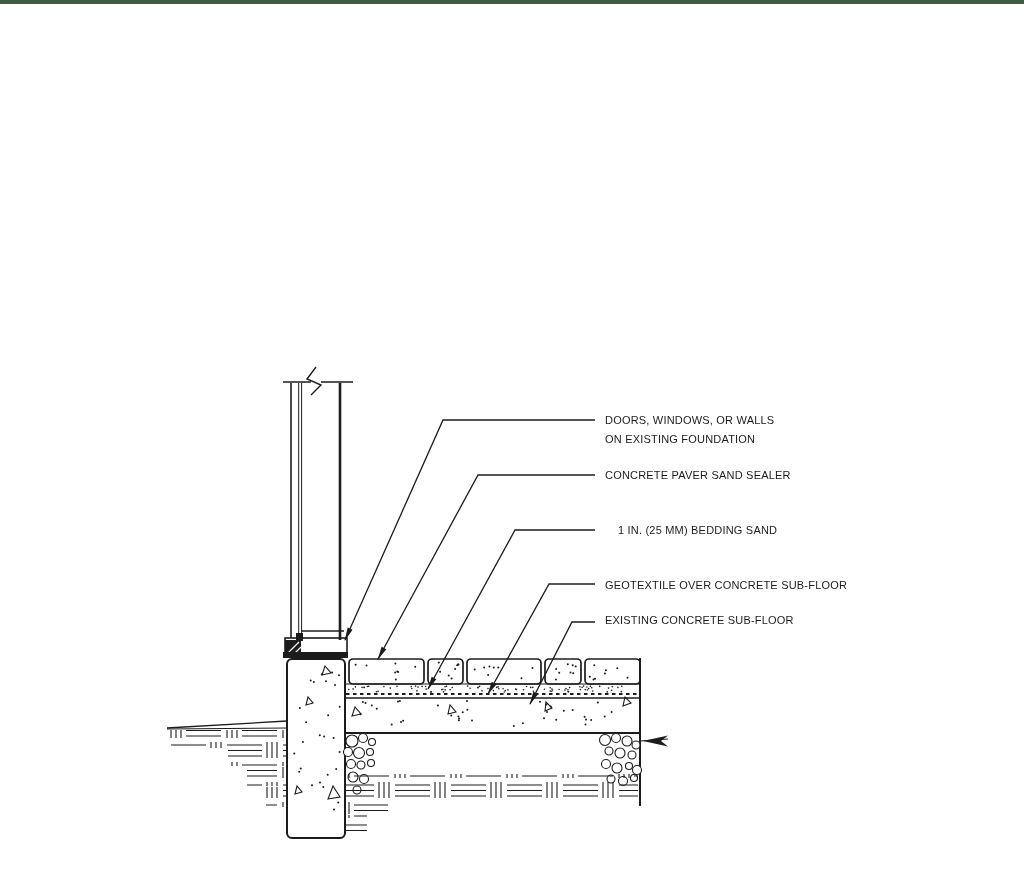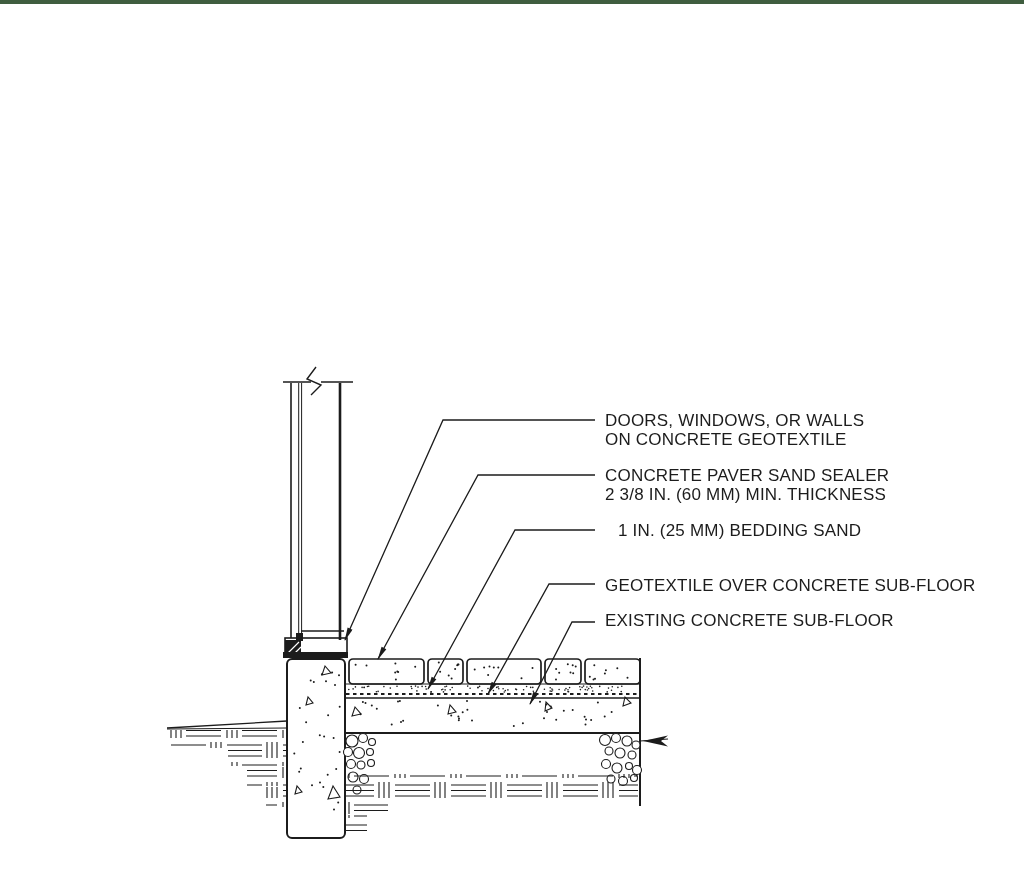--- a/index.html
+++ b/index.html
@@ -1,19 +1,19 @@
 <!DOCTYPE html>
 <html><head>
 <meta charset="utf-8">
 <style>
   html,body{margin:0;padding:0;background:#ffffff;width:1024px;height:888px;overflow:hidden;}
   #stage{position:relative;width:1024px;height:888px;background:#ffffff;font-family:"Liberation Sans",sans-serif;}
   #top-bar{position:absolute;left:0;top:0;width:1024px;height:4px;background:#3f5d3f;}
   #drawing-svg{position:absolute;left:0;top:0;}
-  .callout{position:absolute;color:#1c1c1c;font-size:17px;line-height:19px;letter-spacing:0.2px;white-space:nowrap;}
+  .callout{position:absolute;color:#1c1c1c;font-size:11px;line-height:19px;letter-spacing:0.2px;white-space:nowrap;}
 </style>
 </head>
 <body>
 
 <div id="stage">
 
   <div id="top-bar" style="background: rgb(63, 93, 63);"></div>
 
   <svg id="drawing-svg" width="1024" height="888" viewBox="0 0 1024 888">
     <defs>
@@ -329,25 +329,24 @@
         <circle cx="593.5" cy="679.6" r="1"></circle>
         <circle cx="604.9" cy="673.6" r="1"></circle>
         <circle cx="617.3" cy="668.2" r="1"></circle>
         <circle cx="605.9" cy="670.2" r="1"></circle>
         <circle cx="595.0" cy="678.7" r="1"></circle>
       </g>
   </svg>
 
   <div class="callout" style="left:605px;top:411px">
     <div>DOORS, WINDOWS, OR WALLS</div>
-    <div>ON CONCRETE GEOTEXTILE</div>
+    <div>ON EXISTING FOUNDATION</div>
   </div>
   <div class="callout" style="left:605px;top:466px">
     <div>CONCRETE PAVER SAND SEALER</div>
-    <div>2 3/8 IN. (60 MM) MIN. THICKNESS</div>
   </div>
   <div class="callout" style="left:618px;top:521px">
     <div>1 IN. (25 MM) BEDDING SAND</div>
   </div>
   <div class="callout" style="left:605px;top:611px">
     <div>EXISTING CONCRETE SUB-FLOOR</div>
   </div>
   <div class="callout" style="left:605px;top:576px">
     <div>GEOTEXTILE OVER CONCRETE SUB-FLOOR</div>
   </div>

